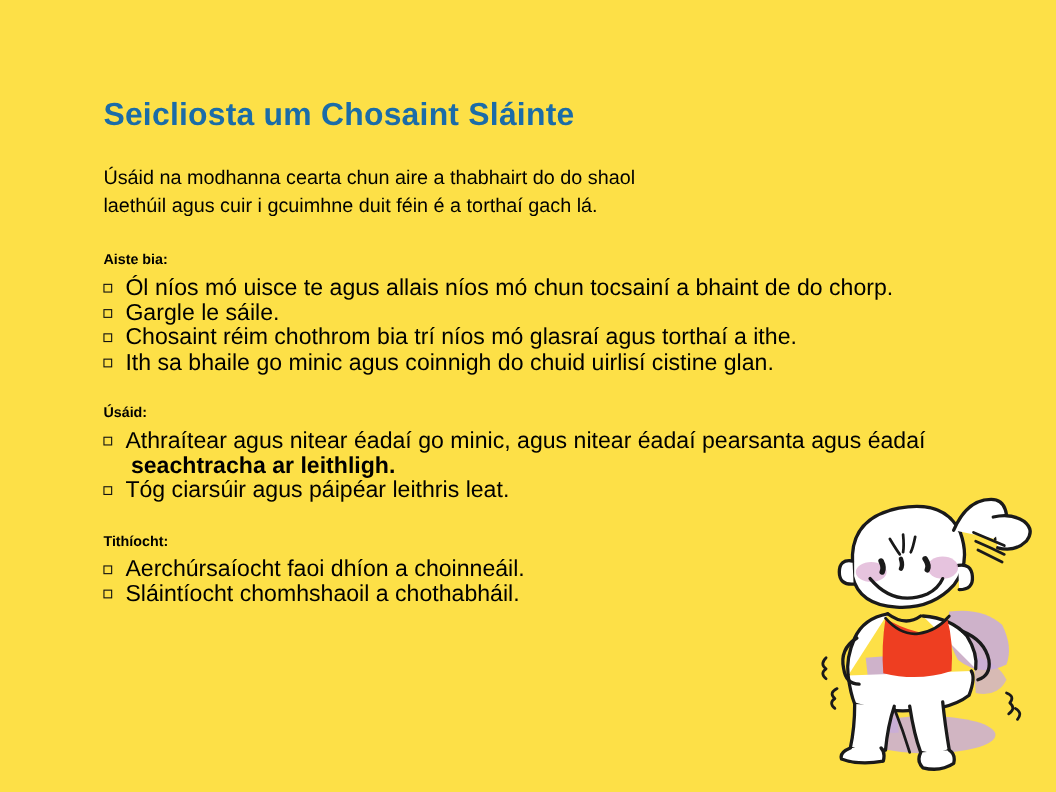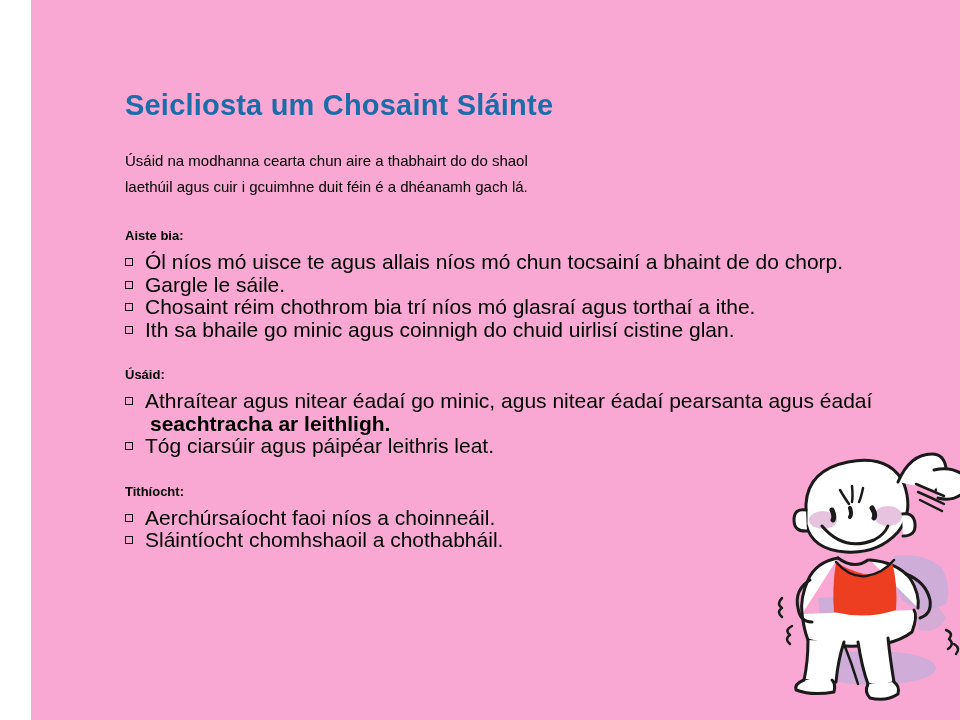--- a/index.html
+++ b/index.html
@@ -11,40 +11,39 @@
     width: 960px;
     height: 720px;
     overflow: hidden;
     font-family: "Liberation Sans", sans-serif;
     color: #000000;
     position: relative;
   }
   #slide {
     position: absolute;
     inset: 0;
-    background: #f9a8d4;
-    margin-left: 31px;
+    background: #fde047;
   }
   #content {
     position: absolute;
     left: 94px;
     top: 88px;
     width: 760px;
   }
   #slide-title {
     color: #1B6CA8;
     font-size: 29px;
     font-weight: bold;
     line-height: 34px;
     letter-spacing: 0.2px;
     margin: 0 0 26px 0;
     white-space: nowrap;
   }
   #intro {
-    font-size: 15px;
+    font-size: 18px;
     line-height: 26px;
     margin: 0 0 24px 0;
   }
   .intro-line {
     display: block;
     white-space: nowrap;
   }
   .section {
     margin: 0 0 22px 0;
   }
@@ -104,21 +103,21 @@
 <body>
 
 <div id="slide">
 
   <div id="content">
 
     <h1 id="slide-title">Seicliosta um Chosaint Sláinte</h1>
 
     <p id="intro">
       <span class="intro-line">Úsáid na modhanna cearta chun aire a thabhairt do do shaol</span>
-      <span class="intro-line">laethúil agus cuir i gcuimhne duit féin é a dhéanamh gach lá.</span>
+      <span class="intro-line">laethúil agus cuir i gcuimhne duit féin é a torthaí gach lá.</span>
     </p>
 
     <div class="section">
       <div class="section-heading">Aiste bia:</div>
       <ul class="checklist">
         <li class="check-item">
           <span class="check-box"></span>
           <span class="item-text">Ól níos mó uisce te agus allais níos mó chun tocsainí a bhaint de do chorp.</span>
         </li>
         <li class="check-item">
@@ -149,21 +148,21 @@
           <span class="item-text">Tóg ciarsúir agus páipéar leithris leat.</span>
         </li>
       </ul>
     </div>
 
     <div class="section">
       <div class="section-heading">Tithíocht:</div>
       <ul class="checklist">
         <li class="check-item">
           <span class="check-box"></span>
-          <span class="item-text">Aerchúrsaíocht faoi níos a choinneáil.</span>
+          <span class="item-text">Aerchúrsaíocht faoi dhíon a choinneáil.</span>
         </li>
         <li class="check-item">
           <span class="check-box"></span>
           <span class="item-text">Sláintíocht chomhshaoil a chothabháil.</span>
         </li>
       </ul>
     </div>
 
   </div>
 

